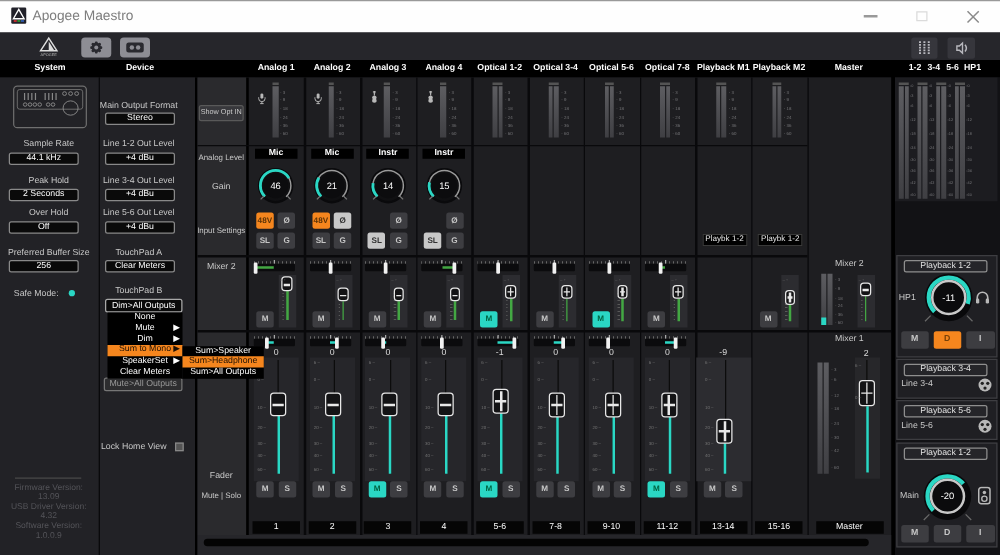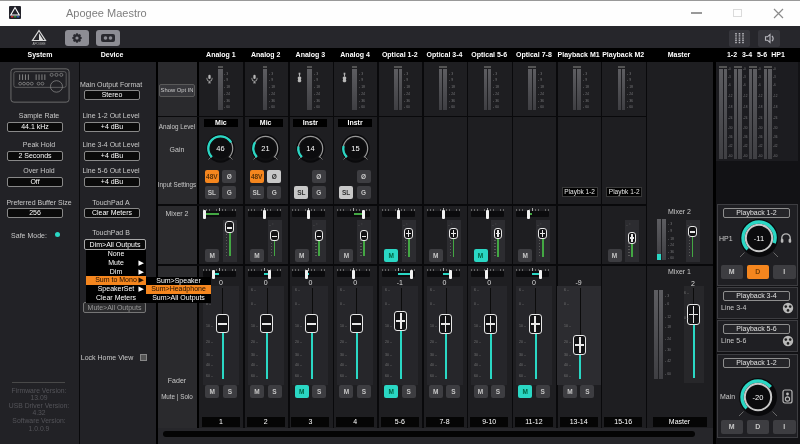--- a/index.html
+++ b/index.html
@@ -24,21 +24,21 @@
 <div id="app">
 <div class="abs" style="left:0;top:0;width:800px;height:26px;background:#fff;border-top:1px solid #9a9a9a;"></div>
 <div class="abs" style="left:9px;top:6px;width:12px;height:13px;background:#23232b;border-radius:1px;">
       <svg width="12" height="13" viewBox="0 0 12 13" style="position:absolute;left:0;top:0;">
         <path d="M6 1.5 L10.3 9 L1.7 9 Z" fill="none" stroke="#fff" stroke-width="1.1"></path>
         <rect x="2" y="10.2" width="2.4" height="1.2" fill="#e33"></rect>
         <rect x="4.9" y="10.2" width="2.4" height="1.2" fill="#3a3"></rect>
         <rect x="7.8" y="10.2" width="2.4" height="1.2" fill="#36c"></rect>
       </svg>
     </div>
-<div class="abs" style="left:26px;top:7px;color:#7f7f7f;font-size:11px;margin-left:40px;">Apogee Maestro</div>
+<div class="abs" style="left:26px;top:7px;color:#7f7f7f;font-size:11px;">Apogee Maestro</div>
 <div class="abs" style="left:691px;top:12px;width:11px;height:1.5px;background:#9a9a9a;"></div>
 <div class="abs" style="left:733px;top:9px;width:9px;height:8px;border:1px solid #dcdcdc;"></div>
 <svg class="abs" style="left:772px;top:7px;" width="13" height="13" viewBox="0 0 13 13">
       <path d="M2 2 L11 11 M11 2 L2 11" stroke="#8c8c8c" stroke-width="1.2"></path>
     </svg>
 <div class="abs" style="left:0;top:26px;width:800px;height:22px;background:#27272c;"></div>
 <svg class="abs" style="left:30px;top:29px;" width="18" height="17" viewBox="0 0 18 17">
       <path d="M9 1.5 L15.5 11.5 L2.5 11.5 Z" fill="none" stroke="#dedede" stroke-width="1.2"></path>
       <path d="M9 4.2 L13.6 11.5 L9 11.5 Z" fill="#dedede"></path>
       <text x="9" y="16" font-size="3.1" fill="#b5b5b5" text-anchor="middle" font-family="Liberation Sans">APOGEE</text>

